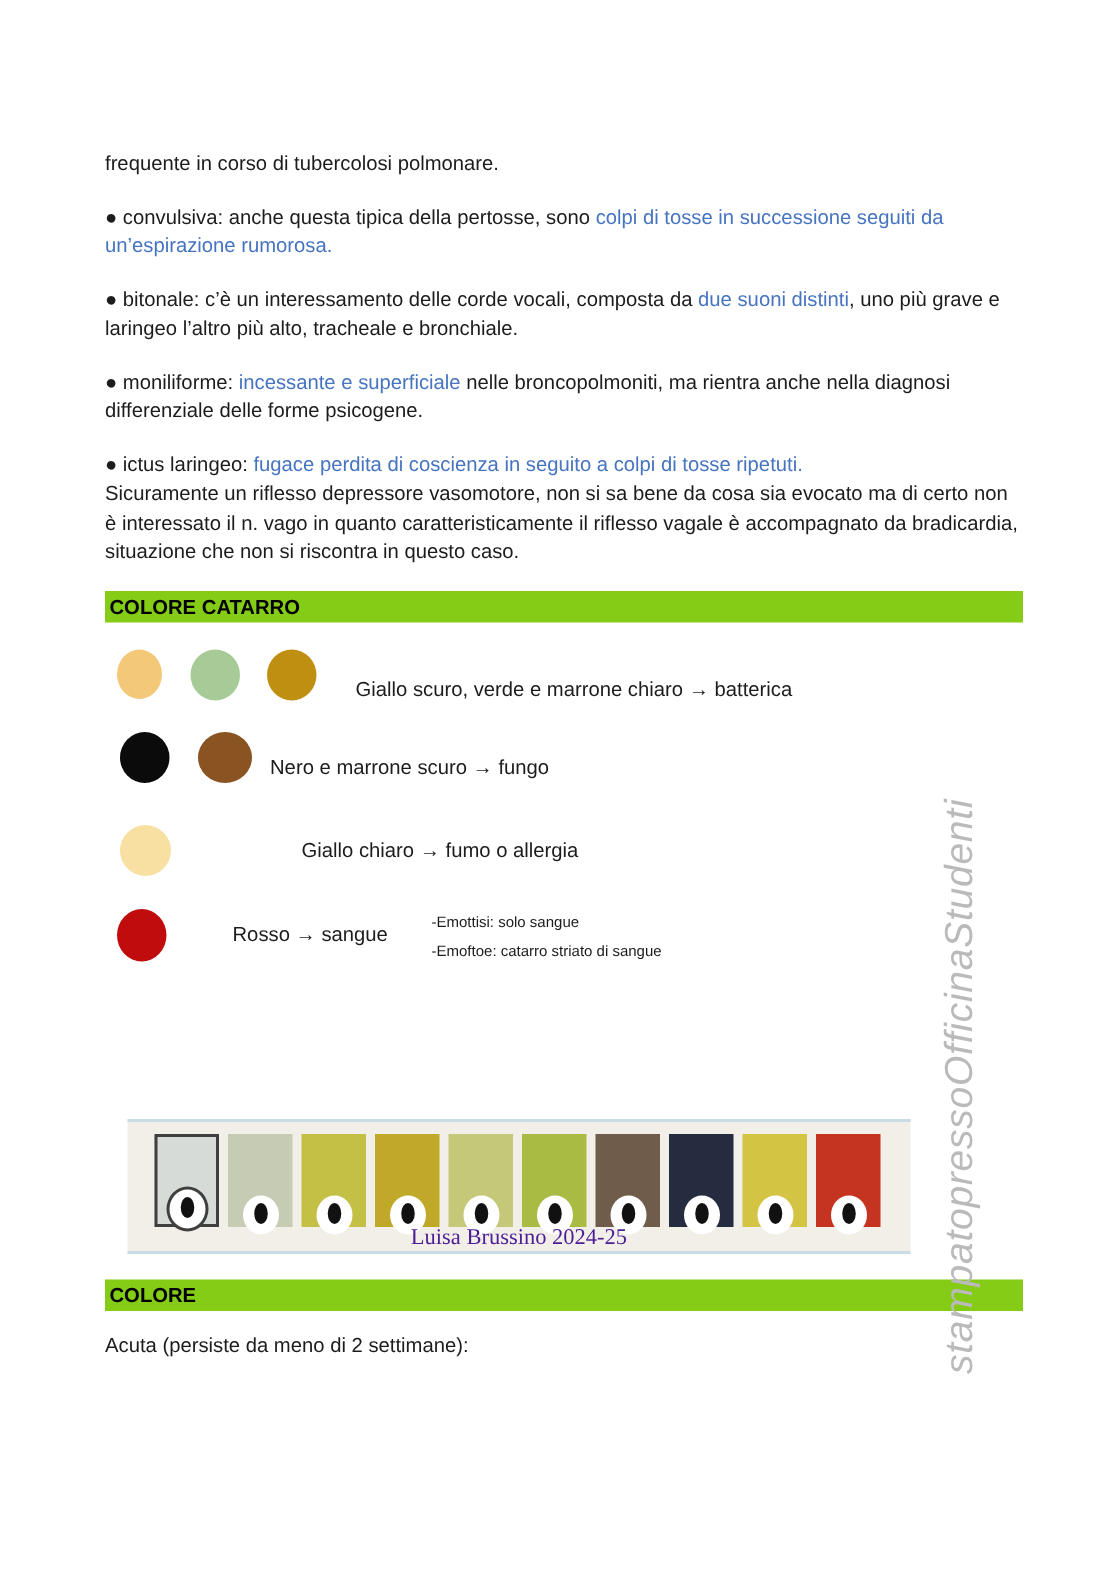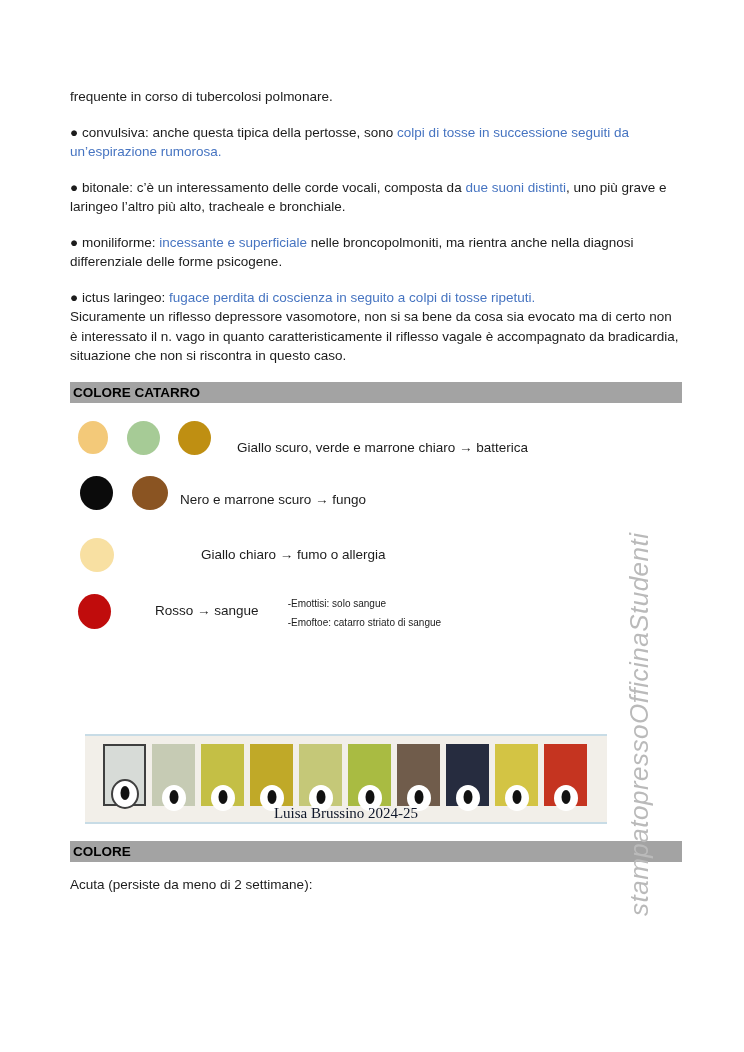--- a/index.html
+++ b/index.html
@@ -1,38 +1,38 @@
 <!DOCTYPE html>
 <html><head>
 <meta charset="utf-8">
 <style>
   html,body{margin:0;padding:0;background:#ffffff;}
   body{width:744px;height:1052px;position:relative;overflow:hidden;
        font-family:"Liberation Sans",sans-serif;color:#1c1c1c;}
   .doc{position:absolute;left:70px;top:87px;width:612px;font-size:13.5px;line-height:19.5px;}
-  p.para{margin:0 0 16px 0;}
+  p.para{margin:12px 0 16px 0;}
   .bold{font-weight:normal;}
   .blue{color:#4674C1;}
-  .section-bar{height:21px;background:#a3a3a3;font-weight:bold;font-size:13.5px;
+  .section-bar{height:21px;background:#84cc16;font-weight:bold;font-size:13.5px;
                line-height:21px;padding-left:3px;color:#000;}
   .colors-section{position:relative;height:331px;text-align:right;}
   .color-row{position:absolute;left:0;width:612px;}
   .circle{position:absolute;border-radius:50%;}
   .row-label{position:absolute;font-size:13.5px;line-height:16px;white-space:nowrap;}
   .sub-item{position:absolute;font-size:10px;line-height:16px;white-space:nowrap;}
   .sub-dash{display:inline-block;width:18px;}
   .strip{position:relative;margin-left:15px;width:522px;height:90px;background:#F2EFE9;
          border-top:2px solid #C8DCE6;border-bottom:2px solid #C8DCE6;box-sizing:border-box;}
   .swatch{position:absolute;top:8px;width:43px;height:62px;box-sizing:border-box;}
   .notch{position:absolute;bottom:-5px;left:50%;transform:translateX(-50%);
          width:24px;height:26px;background:#ffffff;border-radius:50%;}
   .dot{position:absolute;top:5px;left:50%;transform:translateX(-50%);
        width:9px;height:14px;background:#111;border-radius:50%;}
   .caption{position:absolute;bottom:-2px;left:0;width:100%;text-align:center;z-index:2;
-           font-family:"Liberation Serif",serif;font-size:15px;color:#0f172a;}
+           font-family:"Liberation Serif",serif;font-size:15px;color:#4c1d95;}
   .tosse-bar{margin-top:17px;}
   .footer-line{margin-top:13px;font-size:13.5px;line-height:19.5px;}
   .watermark{position:absolute;left:624px;top:916px;width:382px;height:30px;
              transform-origin:0 0;transform:rotate(-90deg);z-index:5;
              font-size:26px;font-style:italic;color:#BABABA;letter-spacing:0.5px;
              font-family:"Liberation Sans",sans-serif;}
 </style>
 </head>
 <body>
 

